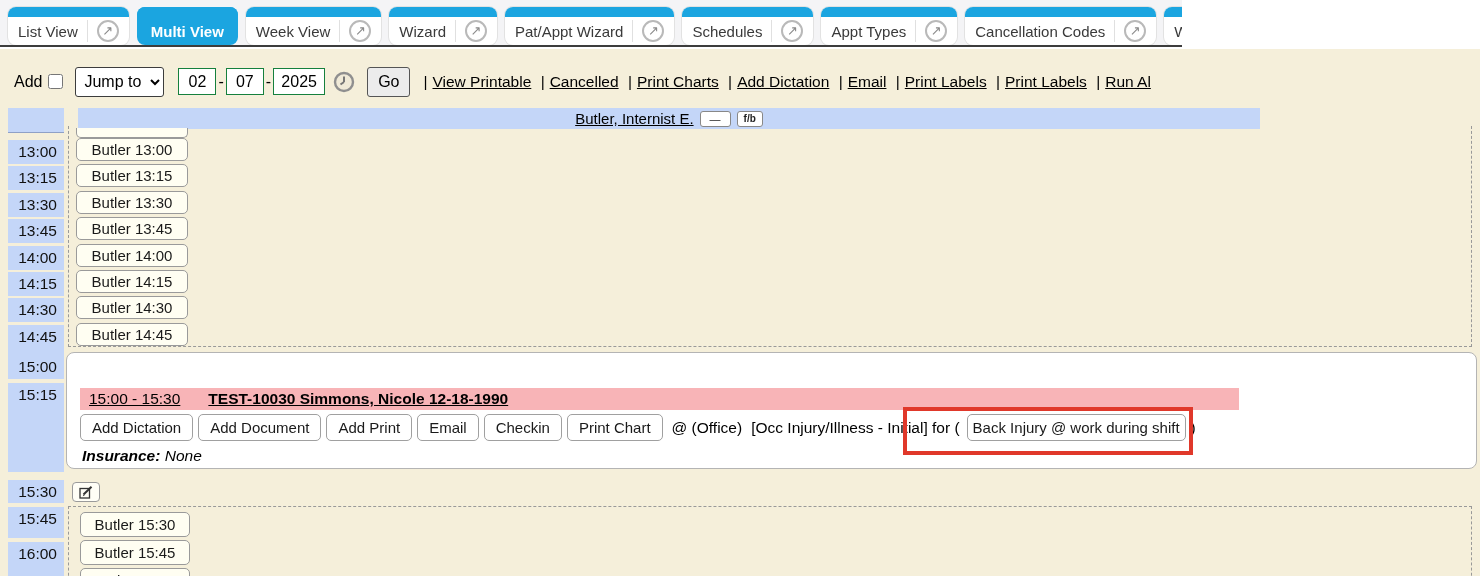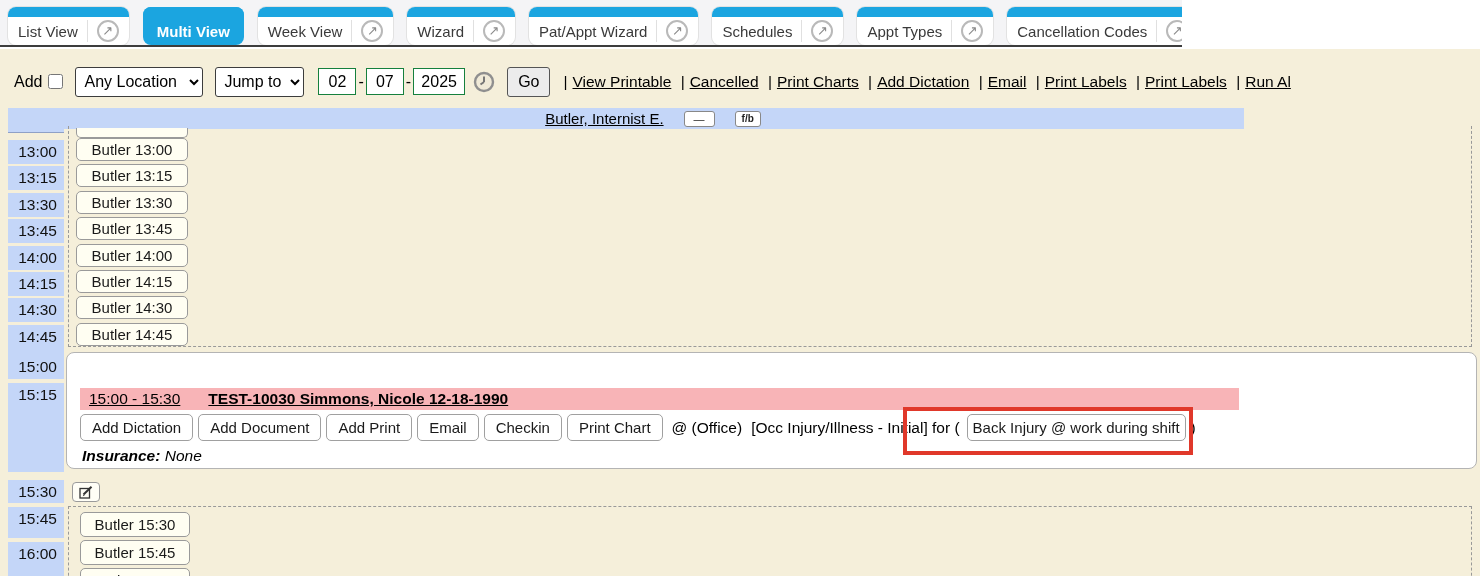--- a/index.html
+++ b/index.html
@@ -2,21 +2,21 @@
 <html><head>
 <meta charset="utf-8">
 <style>
   * { margin:0; padding:0; box-sizing:border-box; }
   html,body { width:1480px; height:576px; overflow:hidden; background:#fff;
               font-family:"Liberation Sans", sans-serif; }
 
   
   .tabbar { position:absolute; left:0; top:0; width:1182px; height:47px;
             background:#f4f4f6; border-bottom:2px solid #3d3d3d;
-            display:flex; align-items:flex-end; padding:0 0 0 8px; gap:14px; overflow:hidden; }
+            display:flex; align-items:flex-end; padding:0 0 0 8px; gap:8px; overflow:hidden; }
   .tab { height:38px; border-radius:8px; overflow:hidden; display:flex; flex-direction:column;
          background:#fff; box-shadow:0 0 0 1px #e2e2e2; flex:0 0 auto; cursor:pointer; }
   .tab .cap { height:10px; background:#1ba5e0; }
   .tab .tbody { flex:1; display:flex; align-items:center; padding:0 10px; gap:9px; }
   .tab .tlabel { font-size:15px; color:#3a3a3a; white-space:nowrap; }
   .tab .ticonwrap { border-left:1px solid #e0e0e0; padding-left:9px; display:flex; align-items:center; }
   .circle-icon { width:22px; height:22px; border:2px solid #b9b9b9; border-radius:50%;
                  color:#8a8a8a; font-size:13px; line-height:18px; text-align:center; display:inline-block; }
   .tab.active { background:#1ba5e0; box-shadow:none; }
   .tab.active .cap { background:#1ba5e0; }
@@ -43,22 +43,22 @@
             font-family:"Liberation Sans",sans-serif; }
   .toollinks { font-size:15.5px; color:#000; margin-left:8px; }
   .toollinks .sep { margin:0 5px; }
   .toollinks a { color:#000; text-decoration:underline; cursor:pointer; }
 
   
   .schedule { position:absolute; left:0; top:100px; width:1480px; height:476px;
               background:#f5efda; overflow:hidden; }
   .hdrcell { position:absolute; background:#c4d6f8; }
   .hdr-left { left:8px; top:8px; width:56px; height:21px; }
-  .hdr-main { left:62px; top:8px; width:1182px; height:21px; text-align:center;
-              font-size:15px; color:#000; display:flex; align-items:center; justify-content:center; gap:20px; }
+  .hdr-main { left:78px; top:8px; width:1182px; height:21px; text-align:center;
+              font-size:15px; color:#000; display:flex; align-items:center; justify-content:center; gap:6px; }
   .hdr-main a { color:#000; text-decoration:underline; cursor:pointer; }
   .mini-btn { background:#fff; border:1px solid #888; border-radius:3px; height:16px;
               padding:0 9px; font-size:11px; line-height:14px; color:#222; cursor:pointer;
               font-family:"Liberation Sans",sans-serif; }
   .mini-btn.fb { font-weight:bold; font-size:10px; padding:0 6px; }
 
   .timecell { position:absolute; left:8px; width:56px; background:#c4d6f8; color:#111;
               font-size:15.5px; text-align:right; padding:3px 7px 0 0; }
 
   .dashed-top-region { position:absolute; left:68px; top:26px; width:1404px; height:221px;
@@ -181,23 +181,20 @@
       <span class="ticonwrap">
           <span class="circle-icon">↗</span>
         </span>
     </div>
   </div>
 </div>
 
 <div class="toolbar">
   <span class="add-label">Add</span>
   <input type="checkbox" class="add-check" style="">
-  <select class="sel-location">
-    <option>Any Location</option>
-  </select>
   <select class="sel-jumpto">
     <option>Jump to</option>
   </select>
   <input type="text" class="date-input date-first" value="02" style="">
   <span class="date-sep">-</span>
   <input type="text" class="date-input" value="07" style="">
   <span class="date-sep">-</span>
   <input type="text" class="date-input year" value="2025" style="">
   <svg class="clock" width="22" height="22" viewBox="0 0 22 22">
     <circle cx="11" cy="11" r="9" fill="#f0ead8" stroke="#8f8f8f" stroke-width="2.4"></circle>

